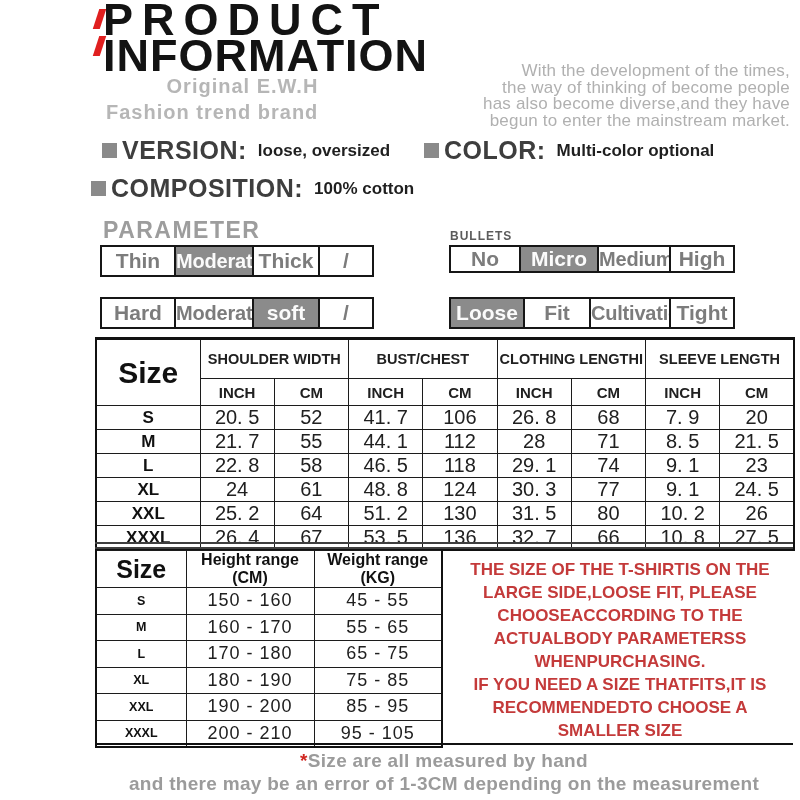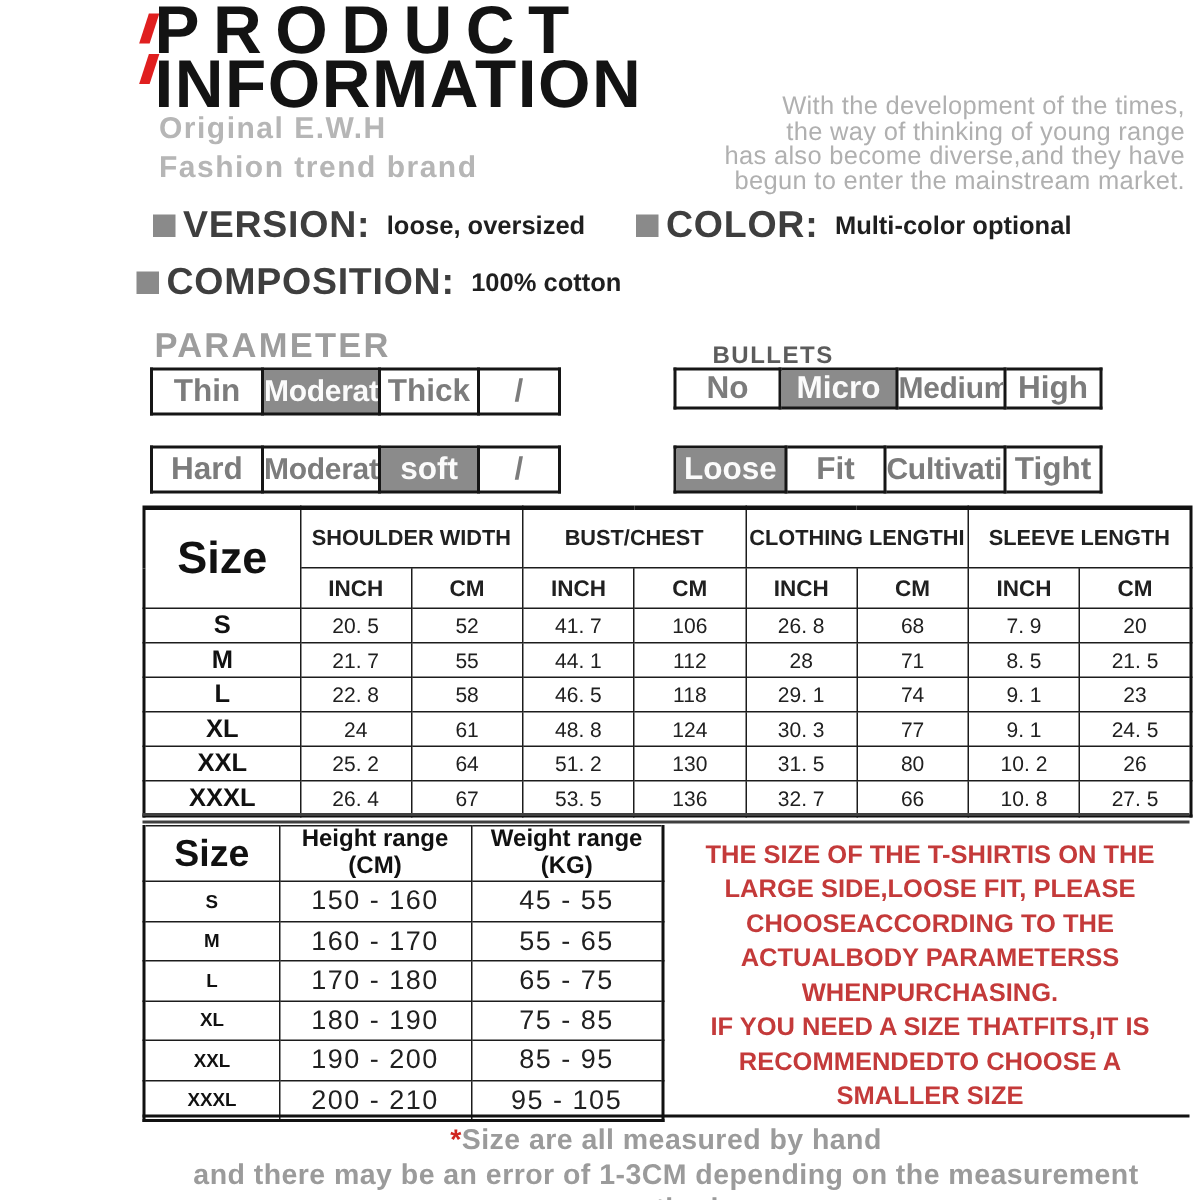--- a/index.html
+++ b/index.html
@@ -10,55 +10,55 @@
   .mark{position:absolute;width:7px;height:20px;background:#e01f1f;transform:skewX(-18deg);}
   #mark1{left:96px;top:9px;}
   #mark2{left:96px;top:36px;}
 
   
   .title{position:absolute;left:103px;top:2px;color:#131313;font-weight:700;}
   .title .l1{font-size:45px;line-height:36px;letter-spacing:9px;white-space:nowrap;}
   .title .l2{font-size:45px;line-height:35px;letter-spacing:1px;white-space:nowrap;}
 
   .brand{position:absolute;left:106px;top:73px;font-size:20px;line-height:26px;
-         color:#b6b6b6;font-weight:700;letter-spacing:1px;}
+         color:#b6b6b6;font-weight:700;letter-spacing:1px;text-align:right;}
   .intro{position:absolute;top:63px;right:10px;text-align:right;font-size:17px;line-height:16.5px;
          color:#b0b0b0;font-weight:400;letter-spacing:0.2px;}
 
   
   .feat{position:absolute;display:flex;align-items:center;white-space:nowrap;}
   #feat0{left:102px;top:136px;} #feat1{left:424px;top:136px;} #feat2{left:91px;top:174px;}
   .feat .sq{width:15px;height:15px;background:#8a8a8a;margin-right:5px;flex:none;}
   .feat .flabel{font-size:25px;font-weight:700;color:#3e3e3e;letter-spacing:0.5px;}
   .feat .fvalue{font-size:17px;color:#1f1f1f;margin-left:11px;font-weight:700;}
 
   
   .ptitle{position:absolute;left:103px;top:217px;font-size:23px;font-weight:700;
           color:#9d9d9d;letter-spacing:1.5px;}
-  .btitle{position:absolute;left:450px;top:229px;font-size:16px;font-weight:700;
-          color:#5c5c5c;letter-spacing:1px;margin-left:25px;}
+  .btitle{position:absolute;left:450px;top:229px;font-size:12px;font-weight:700;
+          color:#5c5c5c;letter-spacing:1px;}
   .ptable{position:absolute;border-collapse:collapse;table-layout:fixed;}
   .ptable td{border:2.2px solid #161616;text-align:center;vertical-align:middle;
              color:#7c7c7c;font-weight:700;font-size:21px;padding:0;overflow:hidden;}
   .ptable td.small{font-size:20px;letter-spacing:-0.2px;}
   .ptable td.sel{background:#8b8b8b;color:#fbfbfb;}
   #ptA{left:100px;top:245px;width:272px;height:32px;}
   #ptB{left:100px;top:297px;width:272px;height:32px;}
   #ptC{left:449px;top:245px;width:284px;height:20px;}
   #ptD{left:449px;top:297px;width:284px;height:32px;}
 
   
   .msize{position:absolute;left:95px;top:337px;width:698px;height:205px;
          border-collapse:collapse;table-layout:fixed;border:2.5px solid #111;border-top:3px solid #111;}
   .msize td{border:1.7px solid #1c1c1c;text-align:center;vertical-align:middle;padding:0;color:#202020;}
   .msize .corner{font-size:30px;font-weight:700;color:#111;}
   .msize .ghead{font-size:14.5px;font-weight:700;}
   .msize .unit{font-size:15px;font-weight:700;}
   .msize .slabel{font-size:17px;font-weight:700;color:#111;}
-  .msize .val{font-size:14px;}
+  .msize .val{font-size:20px;}
   .msize tr.hr1{height:40px;} .msize tr.hr2{height:27px;} .msize tr.dr{height:23px;}
   col.c0{width:104px;} col.cx{width:74.25px;}
 
   
   .drule{position:absolute;left:95px;top:542px;width:698px;height:3px;
          border-top:2.2px solid #3f3f3f;border-bottom:2.2px solid #3f3f3f;}
 
   
   .fit{position:absolute;left:95px;top:550px;width:346px;height:195px;
        border-collapse:collapse;table-layout:fixed;
@@ -96,21 +96,21 @@
     <div class="l2">INFORMATION</div>
   </div>
 
   <div class="brand">
     <div>Original E.W.H</div>
     <div>Fashion trend brand</div>
   </div>
 
   <div class="intro">
     <div>With the development of the times,</div>
-    <div>the way of thinking of young range</div>
+    <div>the way of thinking of become people</div>
     <div>has also become diverse,and they have</div>
     <div>begun to enter the mainstream market.</div>
   </div>
 
   <div id="feat0" class="feat">
     <span class="sq"></span>
     <span class="flabel">VERSION:</span>
     <span class="fvalue">loose, oversized</span>
   </div>
   <div id="feat1" class="feat">

